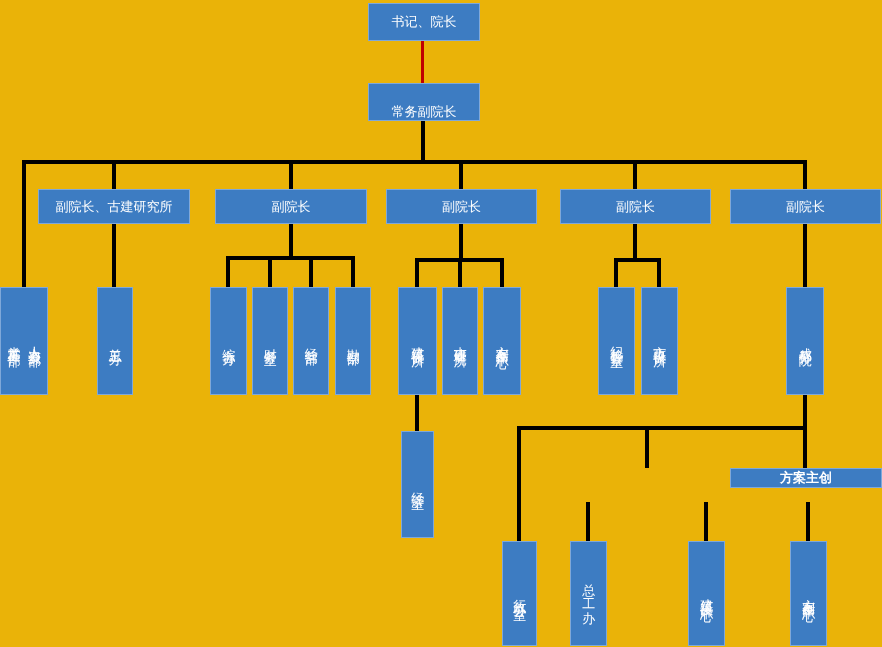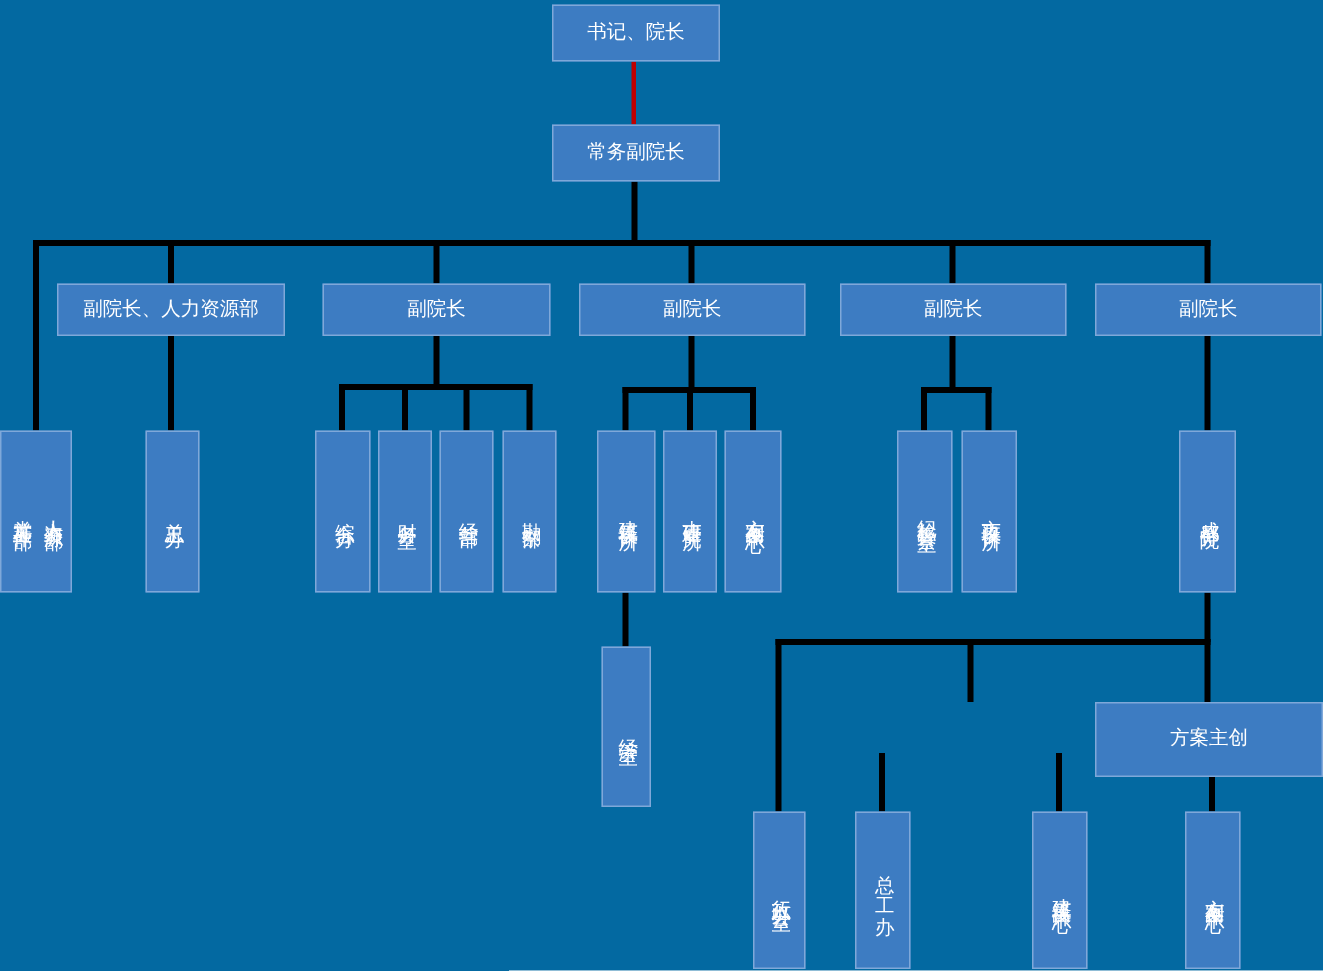--- a/index.html
+++ b/index.html
@@ -1,17 +1,17 @@
 <!DOCTYPE html>
 <html><head>
 <meta charset="utf-8">
 <style>
   html,body{margin:0;padding:0;background:#ffffff;}
   #canvas{
-    position:relative;width:882px;height:647px;overflow:hidden;background:#0369a1;
+    position:relative;width:882px;height:647px;overflow:hidden;background:#eab308;
     font-family:"DejaVu Sans","Liberation Sans",sans-serif;
   }
   .node{
     position:absolute;background:#3D7CC2;border:1px solid #7FA8D9;box-sizing:border-box;
     color:#ffffff;display:flex;align-items:center;justify-content:center;
     font-size:13px;line-height:1.2;text-align:center;white-space:nowrap;
   }
   .node.v .lbl{
     writing-mode:vertical-rl;text-orientation:upright;letter-spacing:2px;
   }
@@ -64,26 +64,26 @@
   <div class="ln" style="left:517px;top:426px;width:4px;height:115px;"></div>
   <div class="ln" style="left:645px;top:426px;width:4px;height:42px;"></div>
   <div class="ln" style="left:803px;top:426px;width:4px;height:42px;"></div>
   <div class="ln" style="left:586px;top:502px;width:4px;height:39px;"></div>
   <div class="ln" style="left:704px;top:502px;width:4px;height:39px;"></div>
   <div class="ln" style="left:806px;top:502px;width:4px;height:39px;"></div>
 
   <div class="node" style="left:368px;top:3px;width:112px;height:38px;">
     <span class="lbl">书记、院长</span>
   </div>
-  <div class="node" style="left:368px;top:83px;width:112px;height:38px;">
+  <div class="node" style="left:368px;top:83px;width:112px;height:38px;align-items:flex-end;">
     <span class="lbl">常务副院长</span>
   </div>
 
   <div class="node" style="left:38px;top:189px;width:152px;height:35px;">
-    <span class="lbl">副院长、人力资源部</span>
+    <span class="lbl">副院长、古建研究所</span>
   </div>
   <div class="node" style="left:215px;top:189px;width:152px;height:35px;">
     <span class="lbl">副院长</span>
   </div>
   <div class="node" style="left:386px;top:189px;width:151px;height:35px;">
     <span class="lbl">副院长</span>
   </div>
   <div class="node" style="left:560px;top:189px;width:151px;height:35px;">
     <span class="lbl">副院长</span>
   </div>
@@ -125,21 +125,21 @@
   <div class="node v" style="left:641px;top:287px;width:37px;height:108px;">
     <span class="lbl">市政设计所</span>
   </div>
   <div class="node v" style="left:786px;top:287px;width:38px;height:108px;">
     <span class="lbl">成都分院</span>
   </div>
 
   <div class="node v" style="left:401px;top:431px;width:33px;height:107px;">
     <span class="lbl">经济室</span>
   </div>
-  <div class="node" style="left:730px;top:468px;width:152px;height:50px;">
+  <div class="node" style="left:730px;top:468px;width:152px;height:20px;font-weight:bold;">
     <span class="lbl">方案主创</span>
   </div>
 
   <div class="node v" style="left:502px;top:541px;width:35px;height:105px;">
     <span class="lbl">行政办公室</span>
   </div>
   <div class="node v spread" style="left:570px;top:541px;width:37px;height:105px;">
     <span class="lbl">总工办</span>
   </div>
   <div class="node v" style="left:688px;top:541px;width:37px;height:105px;">

